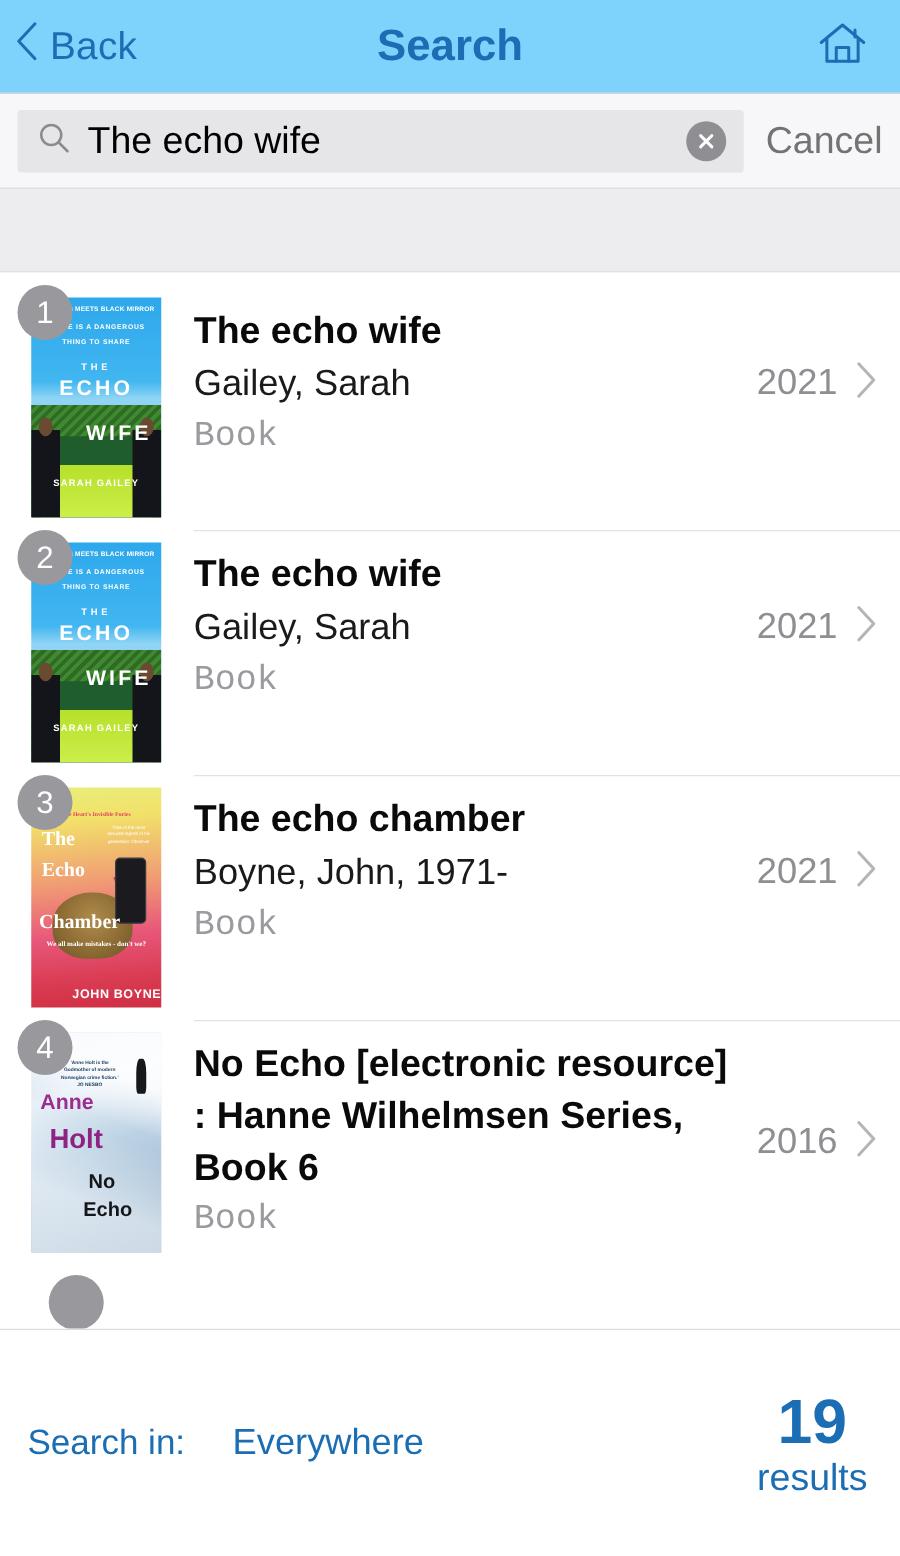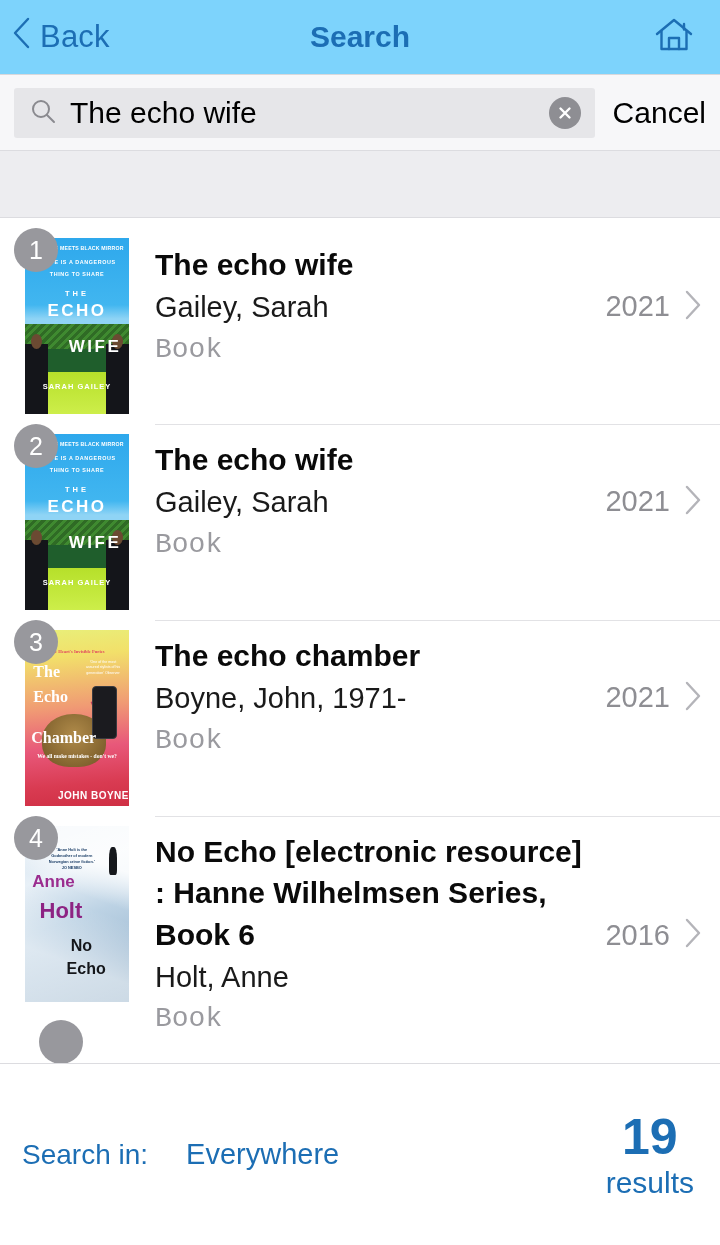--- a/index.html
+++ b/index.html
@@ -20,21 +20,21 @@
     border-bottom: 1px solid #d8d8dc;
   }
   .nav-back {
     display: flex; align-items: center; gap: 9px;
     padding-left: 12px;
     color: #1C6EB4; font-size: 31px; letter-spacing: 0.2px;
   }
   .chev-left { display:block; }
   .nav-title {
     position: absolute; left: 0; right: 0; text-align: center;
-    color: #1C6EB4; font-size: 30px; font-weight: bold;
+    color: #1C6EB4; font-size: 35px; font-weight: bold;
     pointer-events: none;
   }
   .nav-home { margin-left: auto; padding-right: 26px; display:flex; align-items:center; }
 
   
   .searchbar {
     height: 75px; flex: 0 0 75px;
     background: #f7f7f9;
     display: flex; align-items: center; padding: 0 14px;
     gap: 0;
@@ -52,21 +52,21 @@
   .search-value {
     flex: 1 1 auto; min-width: 0;
     font-size: 30px; color: #000; white-space: nowrap; overflow: hidden;
   }
   .clear-btn {
     width: 32px; height: 32px; border-radius: 50%;
     background: #8e8e93; flex: 0 0 32px;
     display: flex; align-items: center; justify-content: center;
   }
   .cancel-btn {
-    color: #000000; font-size: 30px; padding-left: 18px; white-space: nowrap;
+    color: #737373; font-size: 30px; padding-left: 18px; white-space: nowrap;
   }
 
   
   .spacer-band {
     flex: 0 0 68px; background: #ededf0;
     border-top: 1px solid #dcdce0; border-bottom: 1px solid #dcdce0;
   }
 
   
   .results {
@@ -368,21 +368,20 @@
           <div class="nt n0">'Anne Holt is the Godmother of modern Norwegian crime fiction.' JO NESBO</div>
           <div class="nt n1">Anne</div>
           <div class="nt n2">Holt</div>
           <div class="nt n3">No</div>
           <div class="nt n4">Echo</div>
         </div>
       </div>
       <div class="row-body">
         <div class="row-texts">
           <div class="r-title">No Echo [electronic resource] : Hanne Wilhelmsen Series, Book 6</div>
-          <div class="r-author">Holt, Anne</div>
           <div class="r-type">Book</div>
         </div>
         <div class="row-meta">
           <span class="r-year">2016</span>
           <span>
             <svg width="18" height="30" viewBox="0 0 18 30" fill="none">
               <path d="M3 2 L15 15 L3 28" stroke="#b4b4b9" stroke-width="2.4" stroke-linecap="round" stroke-linejoin="round"></path>
             </svg>
           </span>
         </div>

